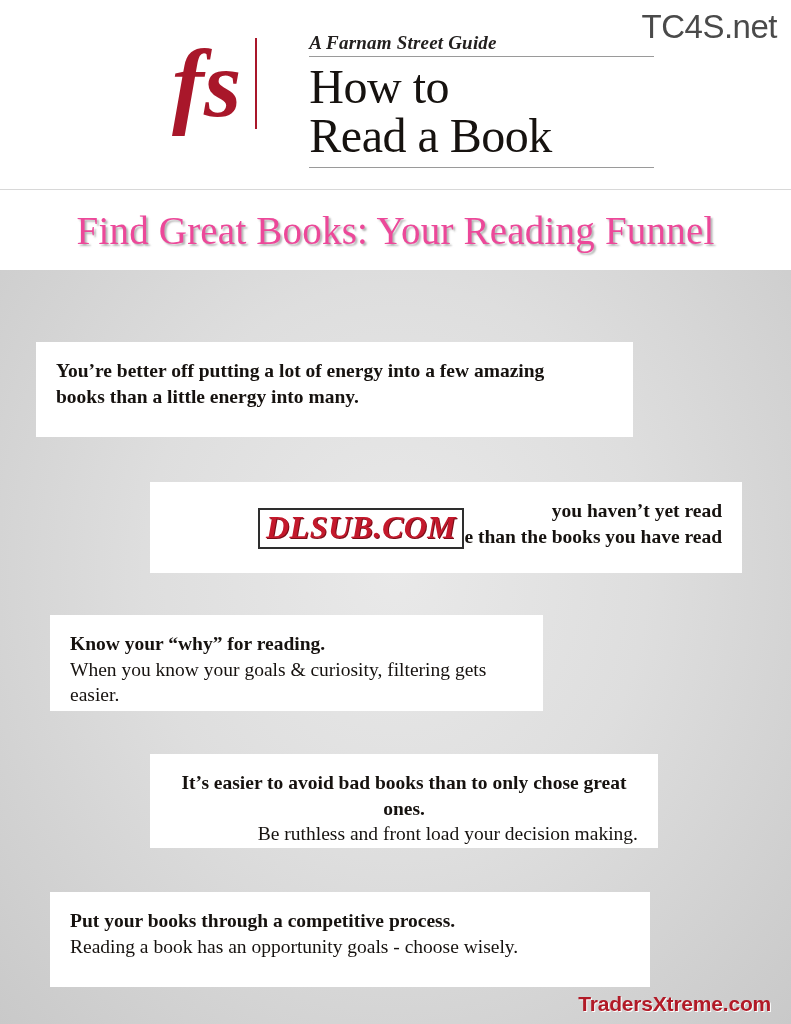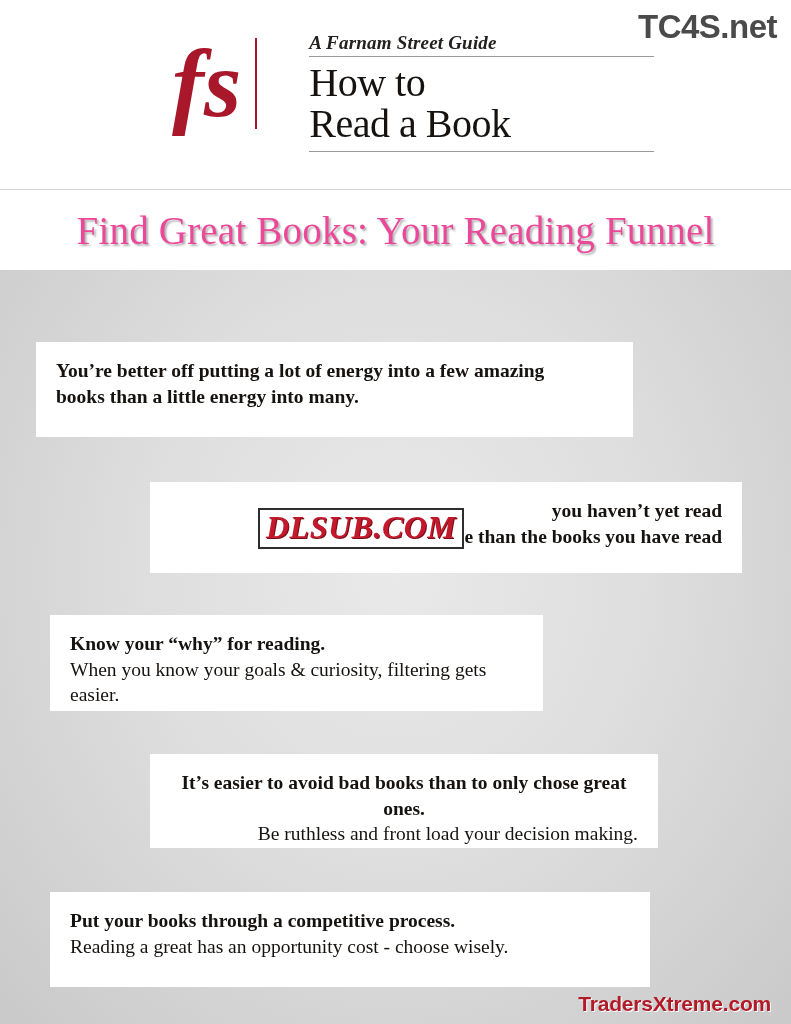--- a/index.html
+++ b/index.html
@@ -21,21 +21,21 @@
     height: 190px;
     background: #ffffff;
     border-bottom: 1px solid #d8d8d8;
     box-sizing: border-box;
   }
   .watermark-top {
     position: absolute;
     top: 8px;
     right: 14px;
     font-family: "Liberation Sans", sans-serif;
-    font-weight: bold;
+    font-weight: normal;
     font-size: 33px;
     color: #4a4a4a;
     letter-spacing: -0.5px;
     text-shadow: 1px 1px 0 #ffffff;
   }
   .brand-block {
     position: absolute;
     left: 172px;
     top: 28px;
     display: flex;
@@ -67,21 +67,21 @@
     margin-bottom: 2px;
   }
   .kicker-rule {
     width: 345px;
     height: 1px;
     background: #9a9a9a;
     margin-bottom: 6px;
   }
   .main-title {
     font-family: "Liberation Serif", serif;
-    font-size: 40px;
+    font-size: 48px;
     line-height: 1.02;
     color: #16120f;
     letter-spacing: -0.5px;
   }
   .title-rule {
     width: 345px;
     height: 1px;
     background: #9a9a9a;
     margin-top: 6px;
   }
@@ -213,19 +213,19 @@
     <p class="line-reg">When you know your goals &amp; curiosity, filtering gets easier.</p>
   </div>
 
   <div class="card" id="card-4">
     <p class="line-bold align-center">It’s easier to avoid bad books than to only chose great ones.</p>
     <p class="line-reg align-right">Be ruthless and front load your decision making.</p>
   </div>
 
   <div class="card" id="card-5">
     <p class="line-bold">Put your books through a competitive process.</p>
-    <p class="line-reg">Reading a great has an opportunity cost - choose wisely.</p>
+    <p class="line-reg">Reading a book has an opportunity goals - choose wisely.</p>
   </div>
 
   <div class="wm-dlsub">DLSUB.COM</div>
 
   <div class="wm-traders">TradersXtreme.com</div>
 </div>
 
 </body></html>

